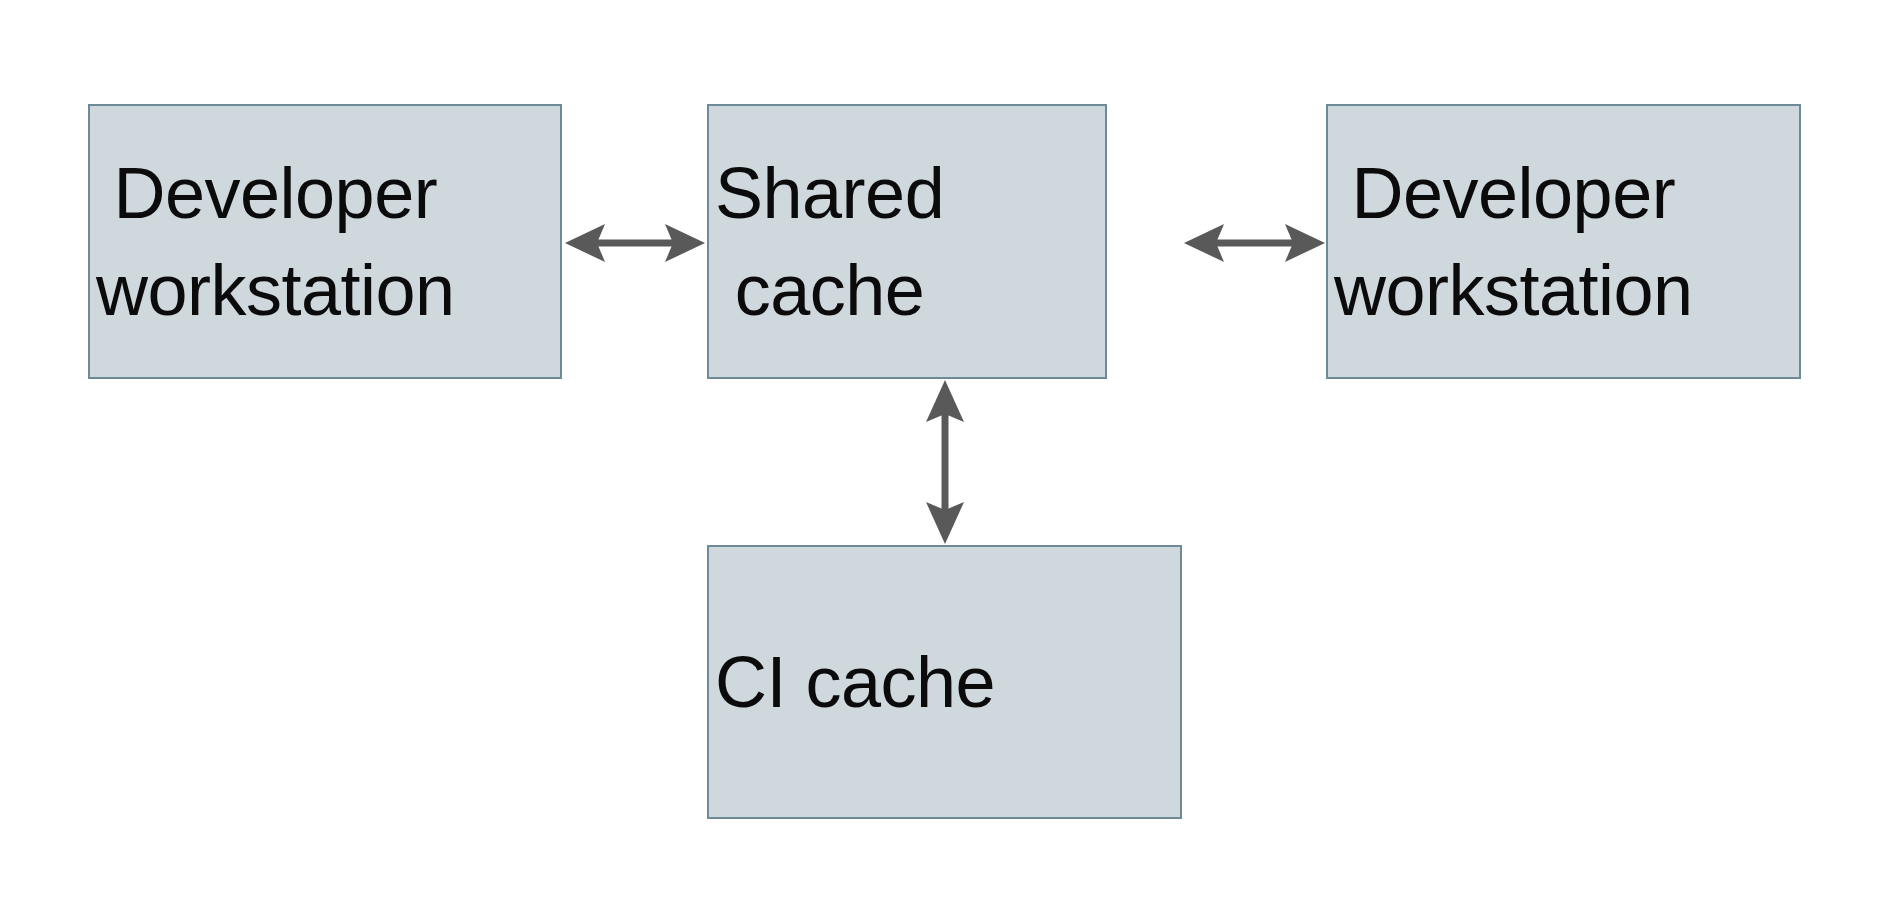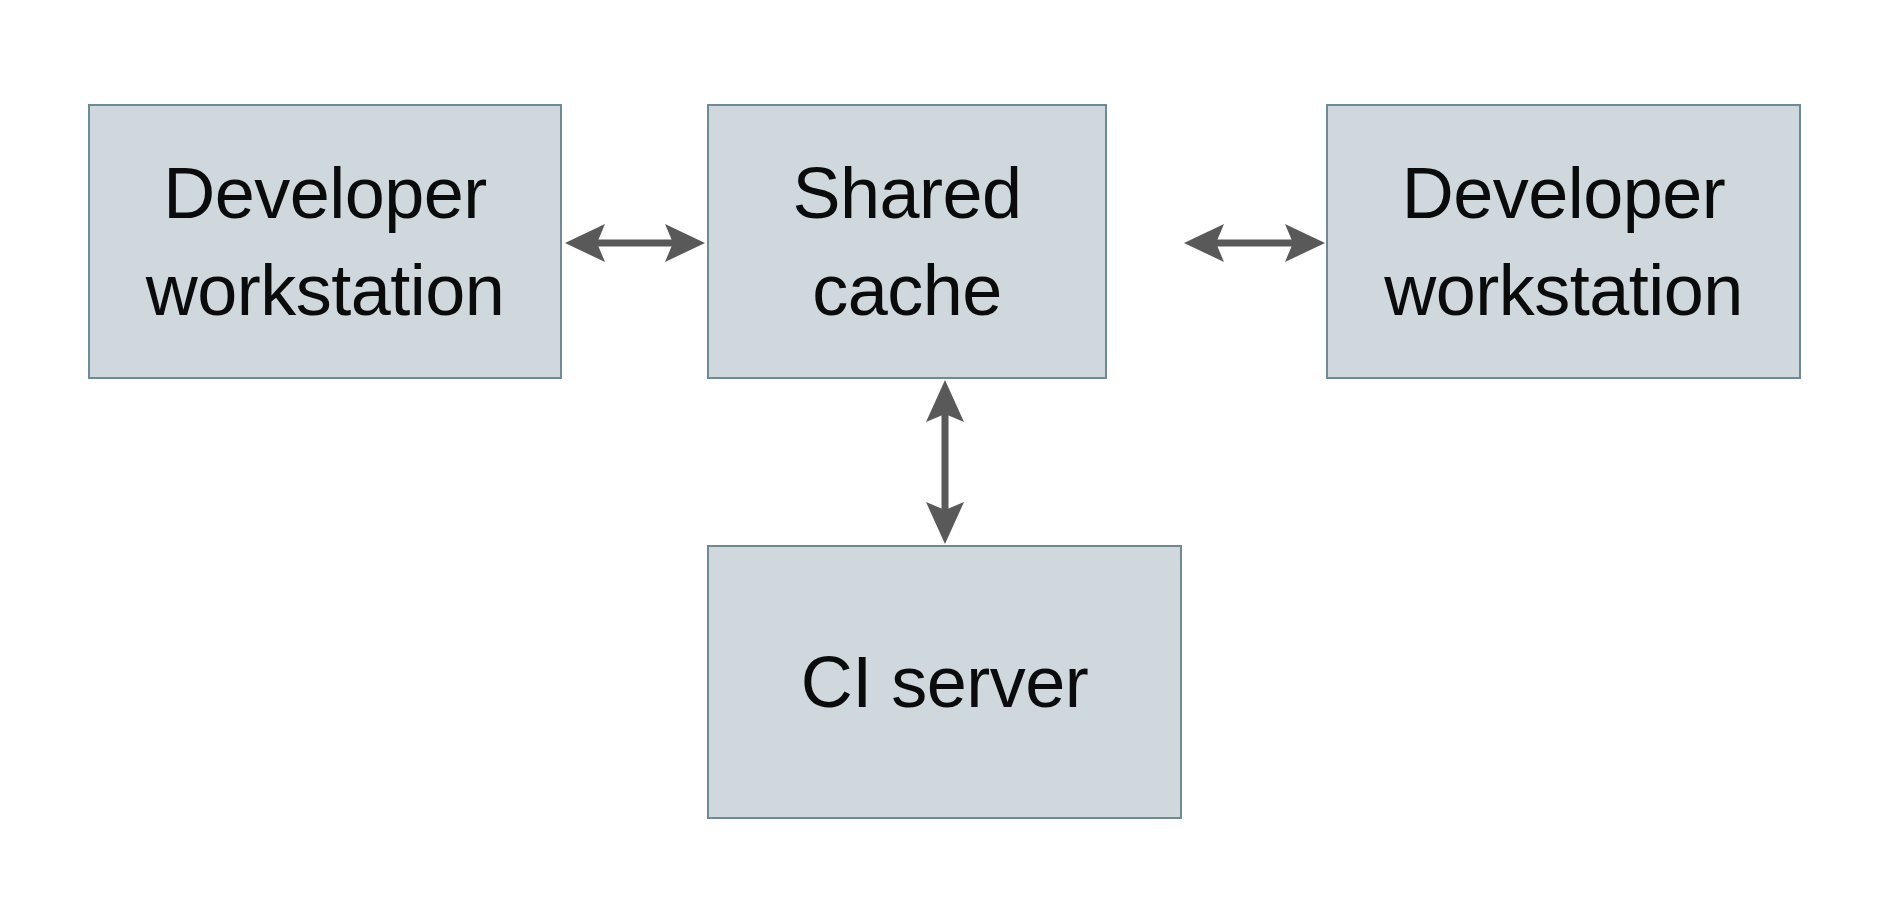--- a/index.html
+++ b/index.html
@@ -23,21 +23,20 @@
   }
 
   
   .node {
     position: absolute;
     box-sizing: border-box;
     background: #cfd8dc;
     border: 2px solid #6e8a99;
     display: flex;
     align-items: center;
-    justify-content: center;
     text-align: center;
   }
   .node-label {
     font-family: "Liberation Sans", "DejaVu Sans", sans-serif;
     font-size: 72px;
     line-height: 97px;
     font-weight: 400;
     color: #0b0b0b;
     letter-spacing: -0.5px;
     white-space: pre-line;
@@ -101,16 +100,16 @@
 
   <div class="connector" id="connector-cache-to-ci">
     <svg width="62" height="174" viewBox="0 0 62 174">
       <rect x="27.5" y="36" width="7" height="102" fill="#595959"></rect>
       <path d="M 31 5 L 12 47 L 31 39 L 50 47 Z" fill="#595959"></path>
       <path d="M 31 169 L 12 127 L 31 135 L 50 127 Z" fill="#595959"></path>
     </svg>
   </div>
 
   <div class="node" id="node-ci">
-    <span class="node-label">CI server</span>
+    <span class="node-label">CI cache</span>
   </div>
 
 </div>
 
 </body></html>

